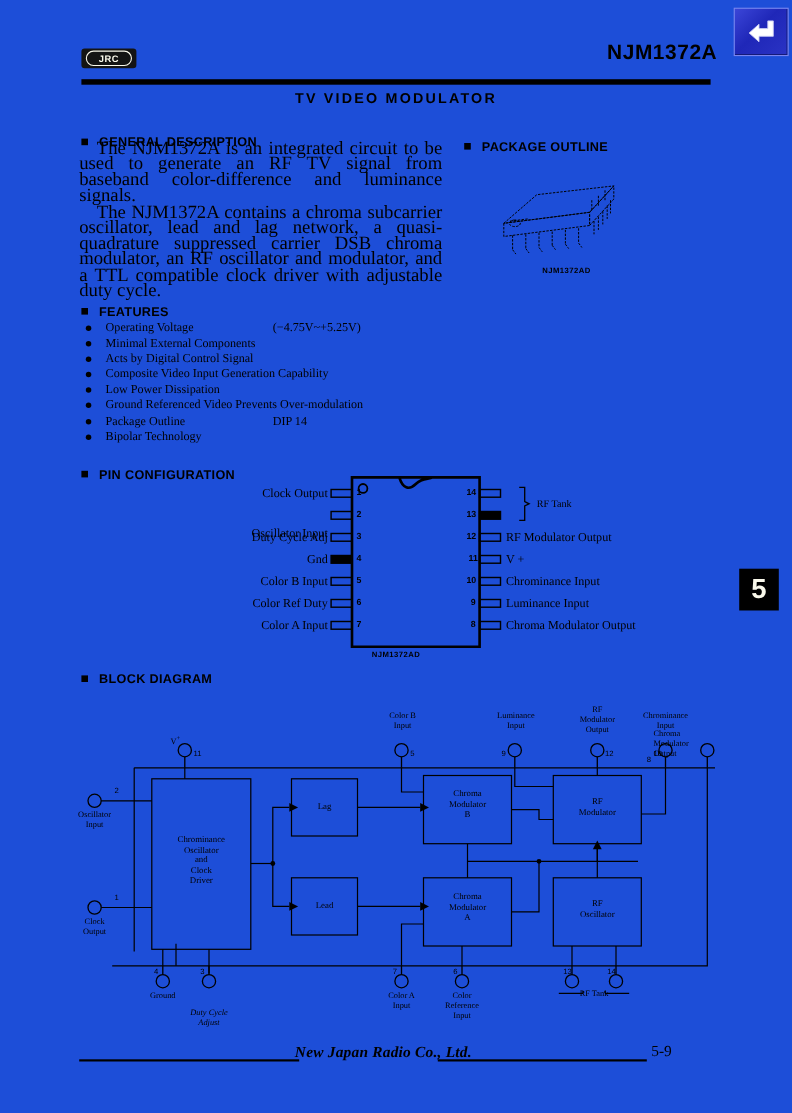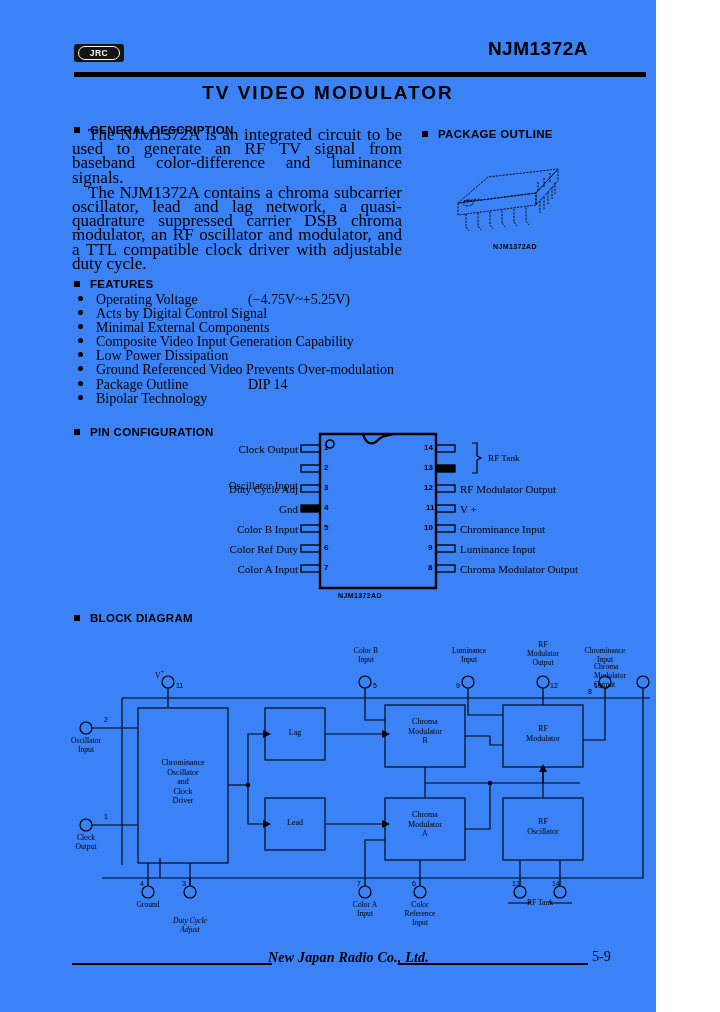--- a/index.html
+++ b/index.html
@@ -2,23 +2,23 @@
 <html><head>
 <meta charset="utf-8">
 <style>
   html, body {
     margin: 0;
     padding: 0;
     background: #ffffff;
   }
   .page {
     position: relative;
-    width: 656px;
+    width: 720px;
     height: 1012px;
-    background: #3b82f6;
+    background: #1d4ed8;
     font-family: "Liberation Sans", sans-serif;
     color: #000;
     overflow: hidden;
   }
 
   
   .nav-button {
     position: absolute;
     left: 667px;
     top: 7px;
@@ -77,21 +77,21 @@
     width: 572px;
     height: 5px;
     background: #000;
   }
   .doc-subtitle {
     position: absolute;
     left: 0;
     right: 0;
     top: 82px;
     text-align: center;
-    font-size: 19px;
+    font-size: 13px;
     font-weight: bold;
     letter-spacing: 2px;
   }
 
   
   .sect-head {
     position: absolute;
     font-size: 11.5px;
     font-weight: bold;
     letter-spacing: 0.3px;
@@ -123,21 +123,21 @@
   .features {
     position: absolute;
     left: 78px;
     top: 292px;
     width: 320px;
   }
   .feat-row {
     position: relative;
     height: 14.1px;
     font-family: "Liberation Serif", serif;
-    font-size: 14px;
+    font-size: 11px;
     white-space: nowrap;
   }
   .feat-row .dot {
     position: absolute;
     left: 0;
     top: 4px;
     width: 5px;
     height: 5px;
     background: #000;
     border-radius: 50%;
@@ -341,26 +341,26 @@
     <span class="bullet"></span><span>FEATURES</span>
   </div>
   <div class="features">
     <div class="feat-row">
       <span class="dot"></span>
       <span class="lbl">Operating Voltage</span>
       <span class="val">(−4.75V~+5.25V)</span>
     </div>
     <div class="feat-row">
       <span class="dot"></span>
+      <span class="lbl">Minimal External Components</span>
+      <span class="val"></span>
+    </div>
+    <div class="feat-row">
+      <span class="dot"></span>
       <span class="lbl">Acts by Digital Control Signal</span>
-      <span class="val"></span>
-    </div>
-    <div class="feat-row">
-      <span class="dot"></span>
-      <span class="lbl">Minimal External Components</span>
       <span class="val"></span>
     </div>
     <div class="feat-row">
       <span class="dot"></span>
       <span class="lbl">Composite Video Input Generation Capability</span>
       <span class="val"></span>
     </div>
     <div class="feat-row">
       <span class="dot"></span>
       <span class="lbl">Low Power Dissipation</span>

